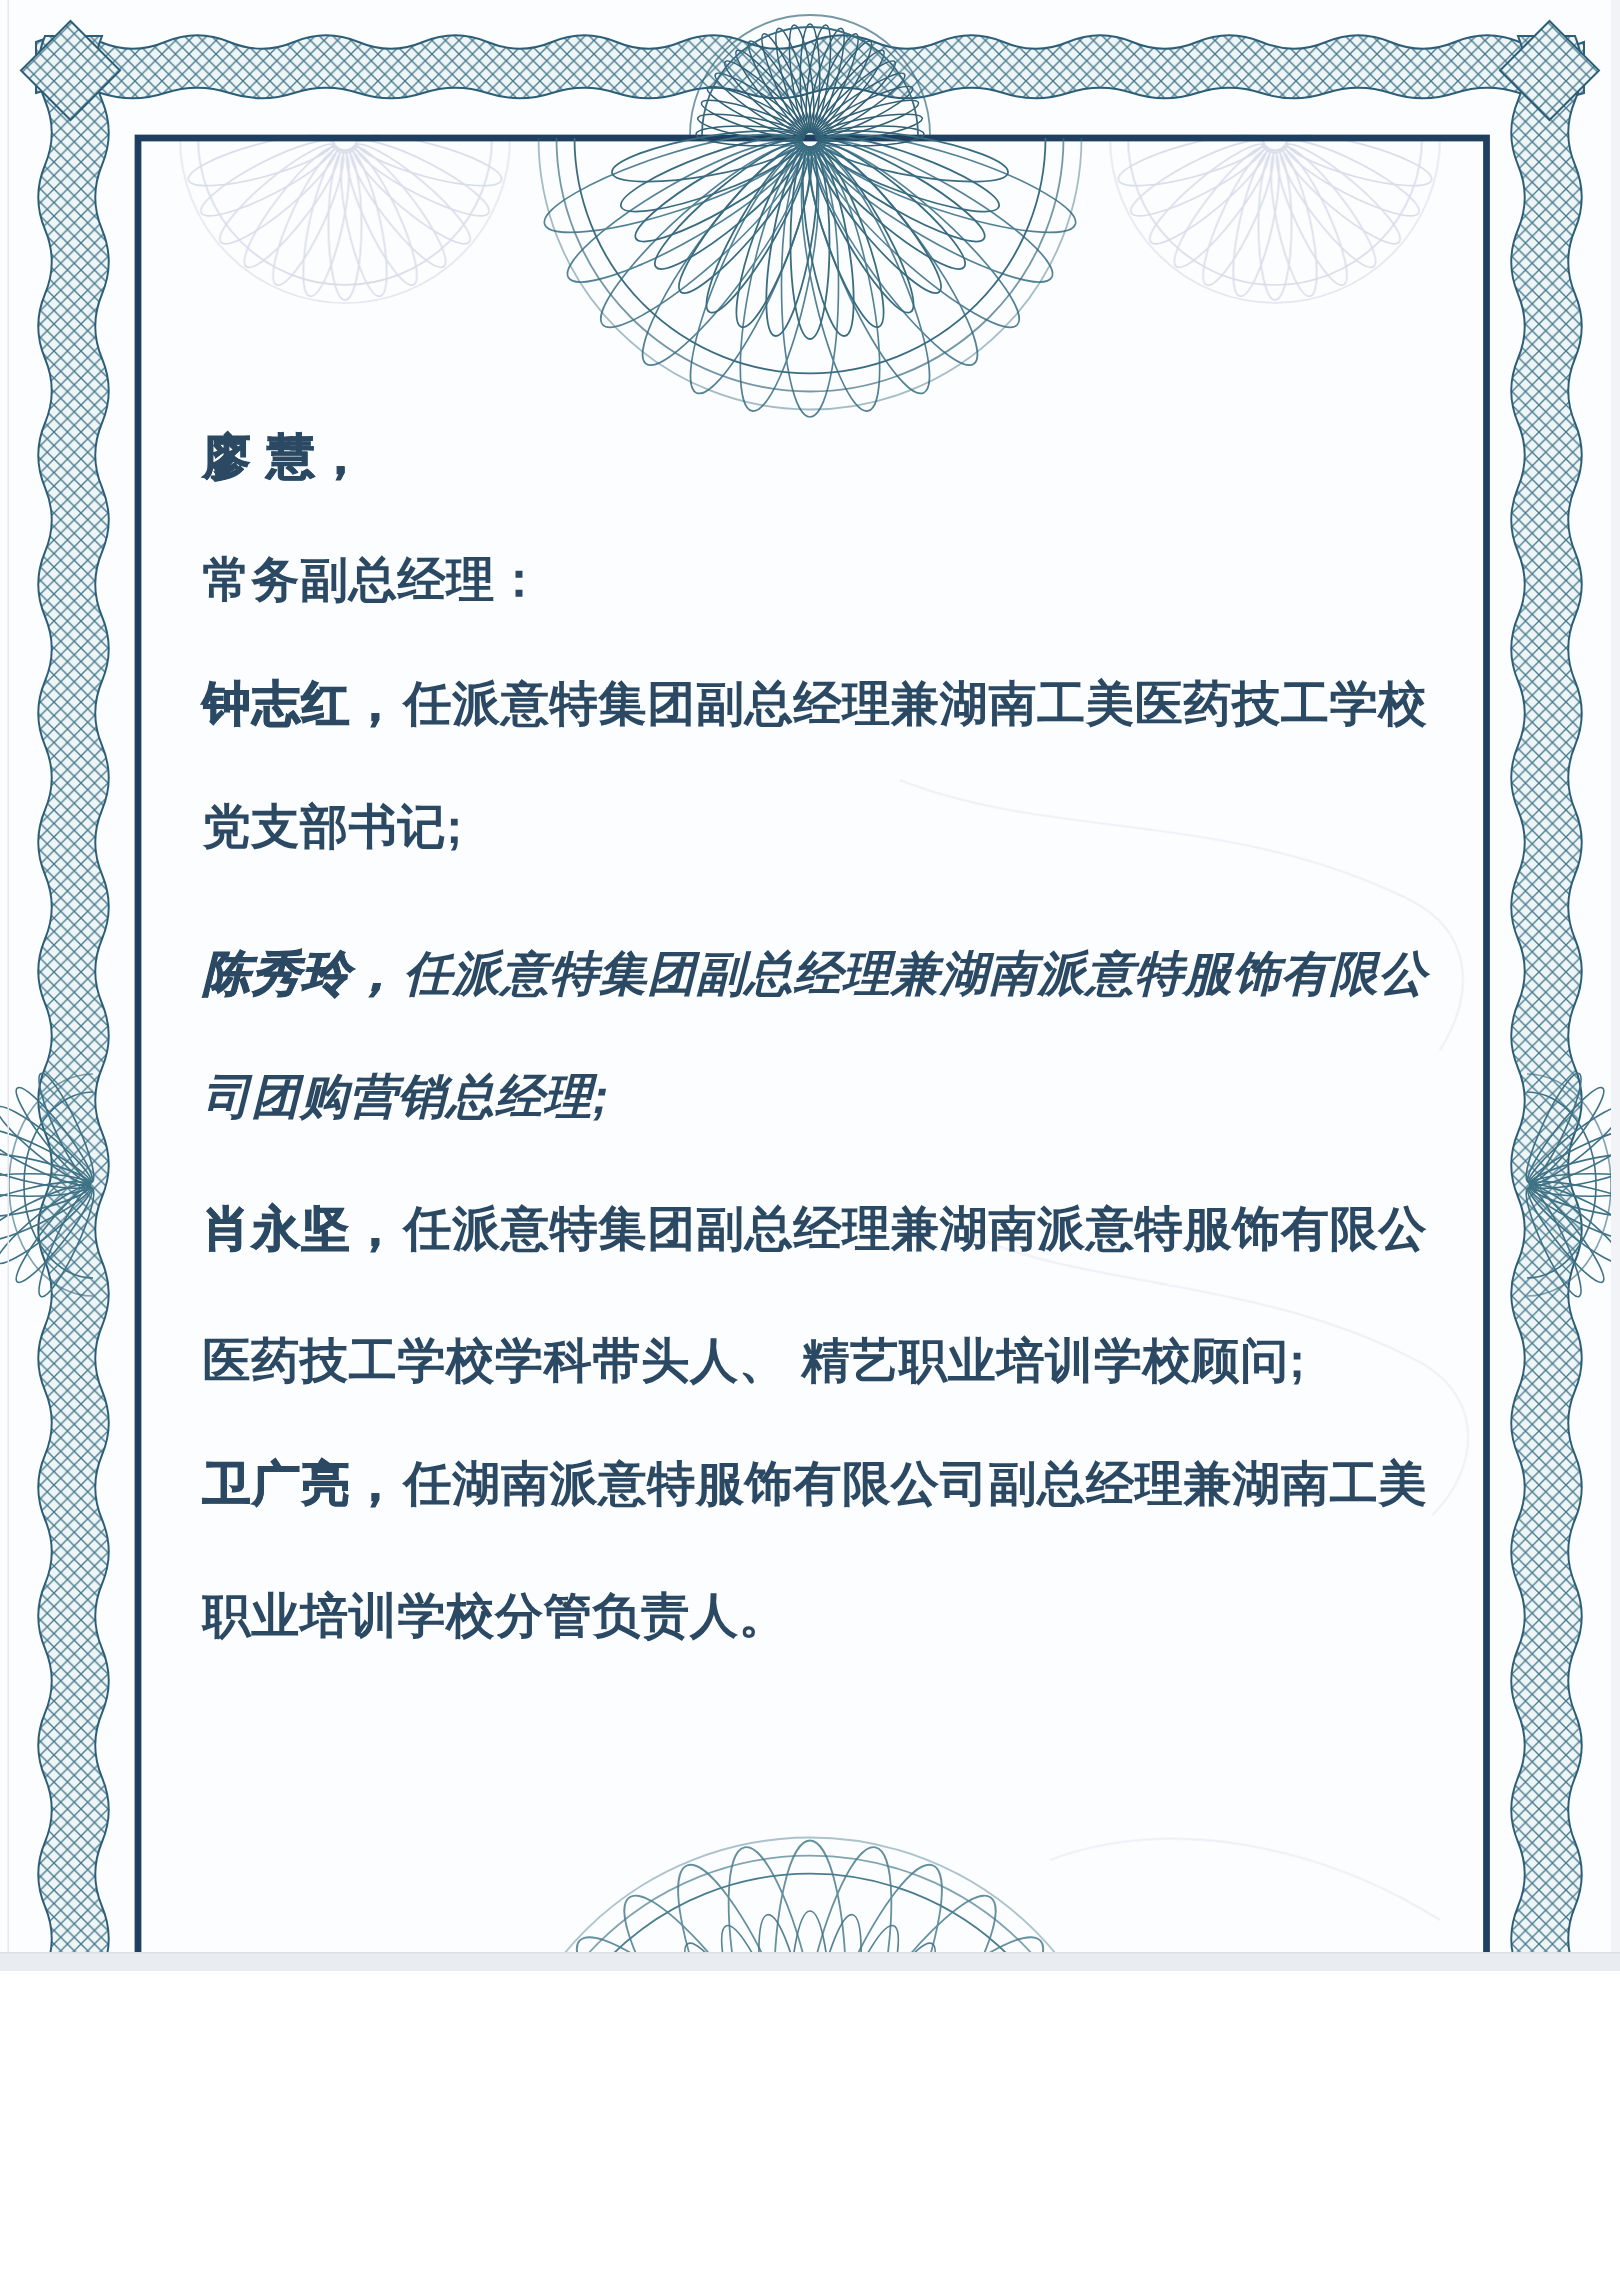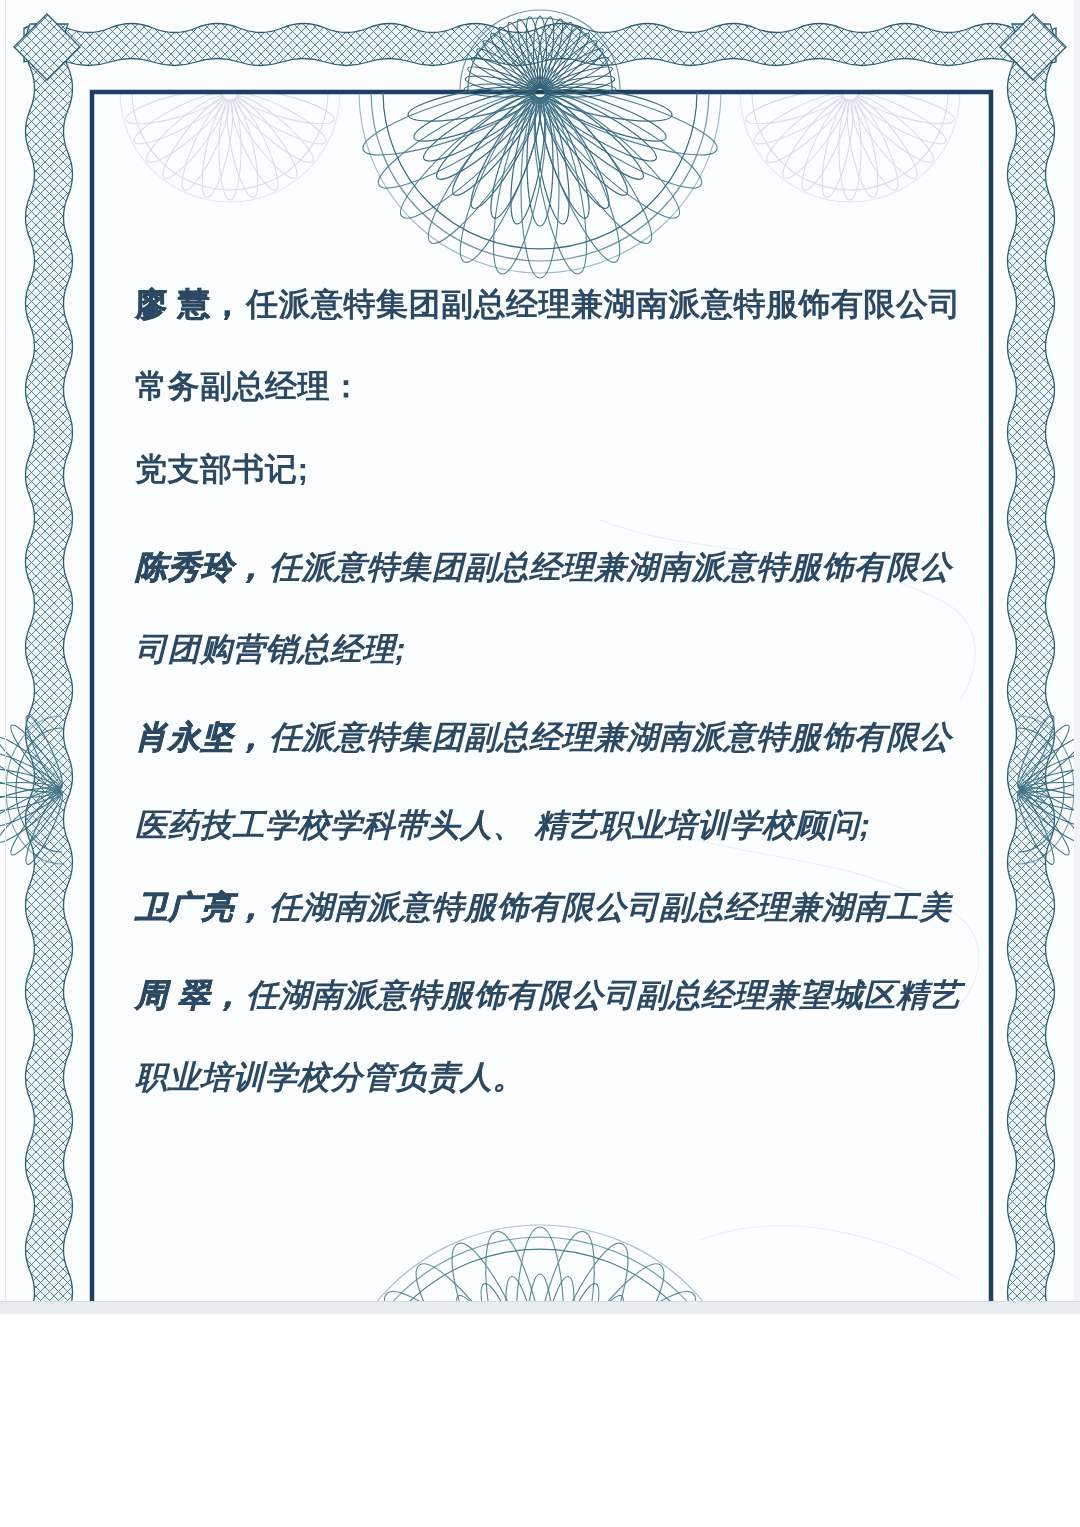--- a/index.html
+++ b/index.html
@@ -26,21 +26,21 @@
     white-space:nowrap;
   }
   .pname{
     -webkit-text-stroke:0.75px currentColor;
     text-shadow:0.4px 0 0 currentColor;
     letter-spacing:1px;
     margin-right:2px;
   }
   .para:nth-child(2){margin-top:1px;}
   .para:nth-child(3){margin-top:16px;font-style:italic;}
-  .para:nth-child(n+4){margin-top:6px;font-style:italic;}
+  .para:nth-child(n+4){margin-top:6px;}
 </style>
 </head>
 <body>
 
 <div class="page">
 
   <svg class="border-art" viewBox="0 0 1080 1527" xmlns="http://www.w3.org/2000/svg" aria-hidden="true">
     <defs>
       <pattern id="net" width="9" height="9" patternUnits="userSpaceOnUse">
         <rect width="9" height="9" fill="#eef5f7"></rect>
@@ -299,28 +299,31 @@
 
   <div class="photo-edge-left"></div>
   <div class="photo-edge-right"></div>
   <div class="photo-edge-bottom"></div>
 
   <div class="content">
 
     <div class="para">
       <div class="line">
         <span class="pname">廖 慧，</span>
-          <span>任派意特集团副总经理兼湖南派意特服饰有限公司</span>
       </div>
       <div class="line">
         <span>常务副总经理：</span>
       </div>
     </div>
 
     <div class="para">
+      <div class="line">
+        <span class="pname">钟志红，</span>
+          <span>任派意特集团副总经理兼湖南工美医药技工学校</span>
+      </div>
       <div class="line">
         <span>党支部书记;</span>
       </div>
     </div>
 
     <div class="para">
       <div class="line">
         <span class="pname">陈秀玲，</span>
           <span>任派意特集团副总经理兼湖南派意特服饰有限公</span>
       </div>
@@ -341,22 +344,18 @@
         <span>医药技工学校学科带头人、 精艺职业培训学校顾问;</span>
       </div>
       <div class="line">
         <span class="pname">卫广亮，</span>
           <span>任湖南派意特服饰有限公司副总经理兼湖南工美</span>
       </div>
     </div>
 
     <div class="para">
       <div class="line">
-        <span class="pname">周 翠，</span>
-          <span>任湖南派意特服饰有限公司副总经理兼望城区精艺</span>
-      </div>
-      <div class="line">
         <span>职业培训学校分管负责人。</span>
       </div>
     </div>
 
   </div>
 </div>
 
 </body></html>

